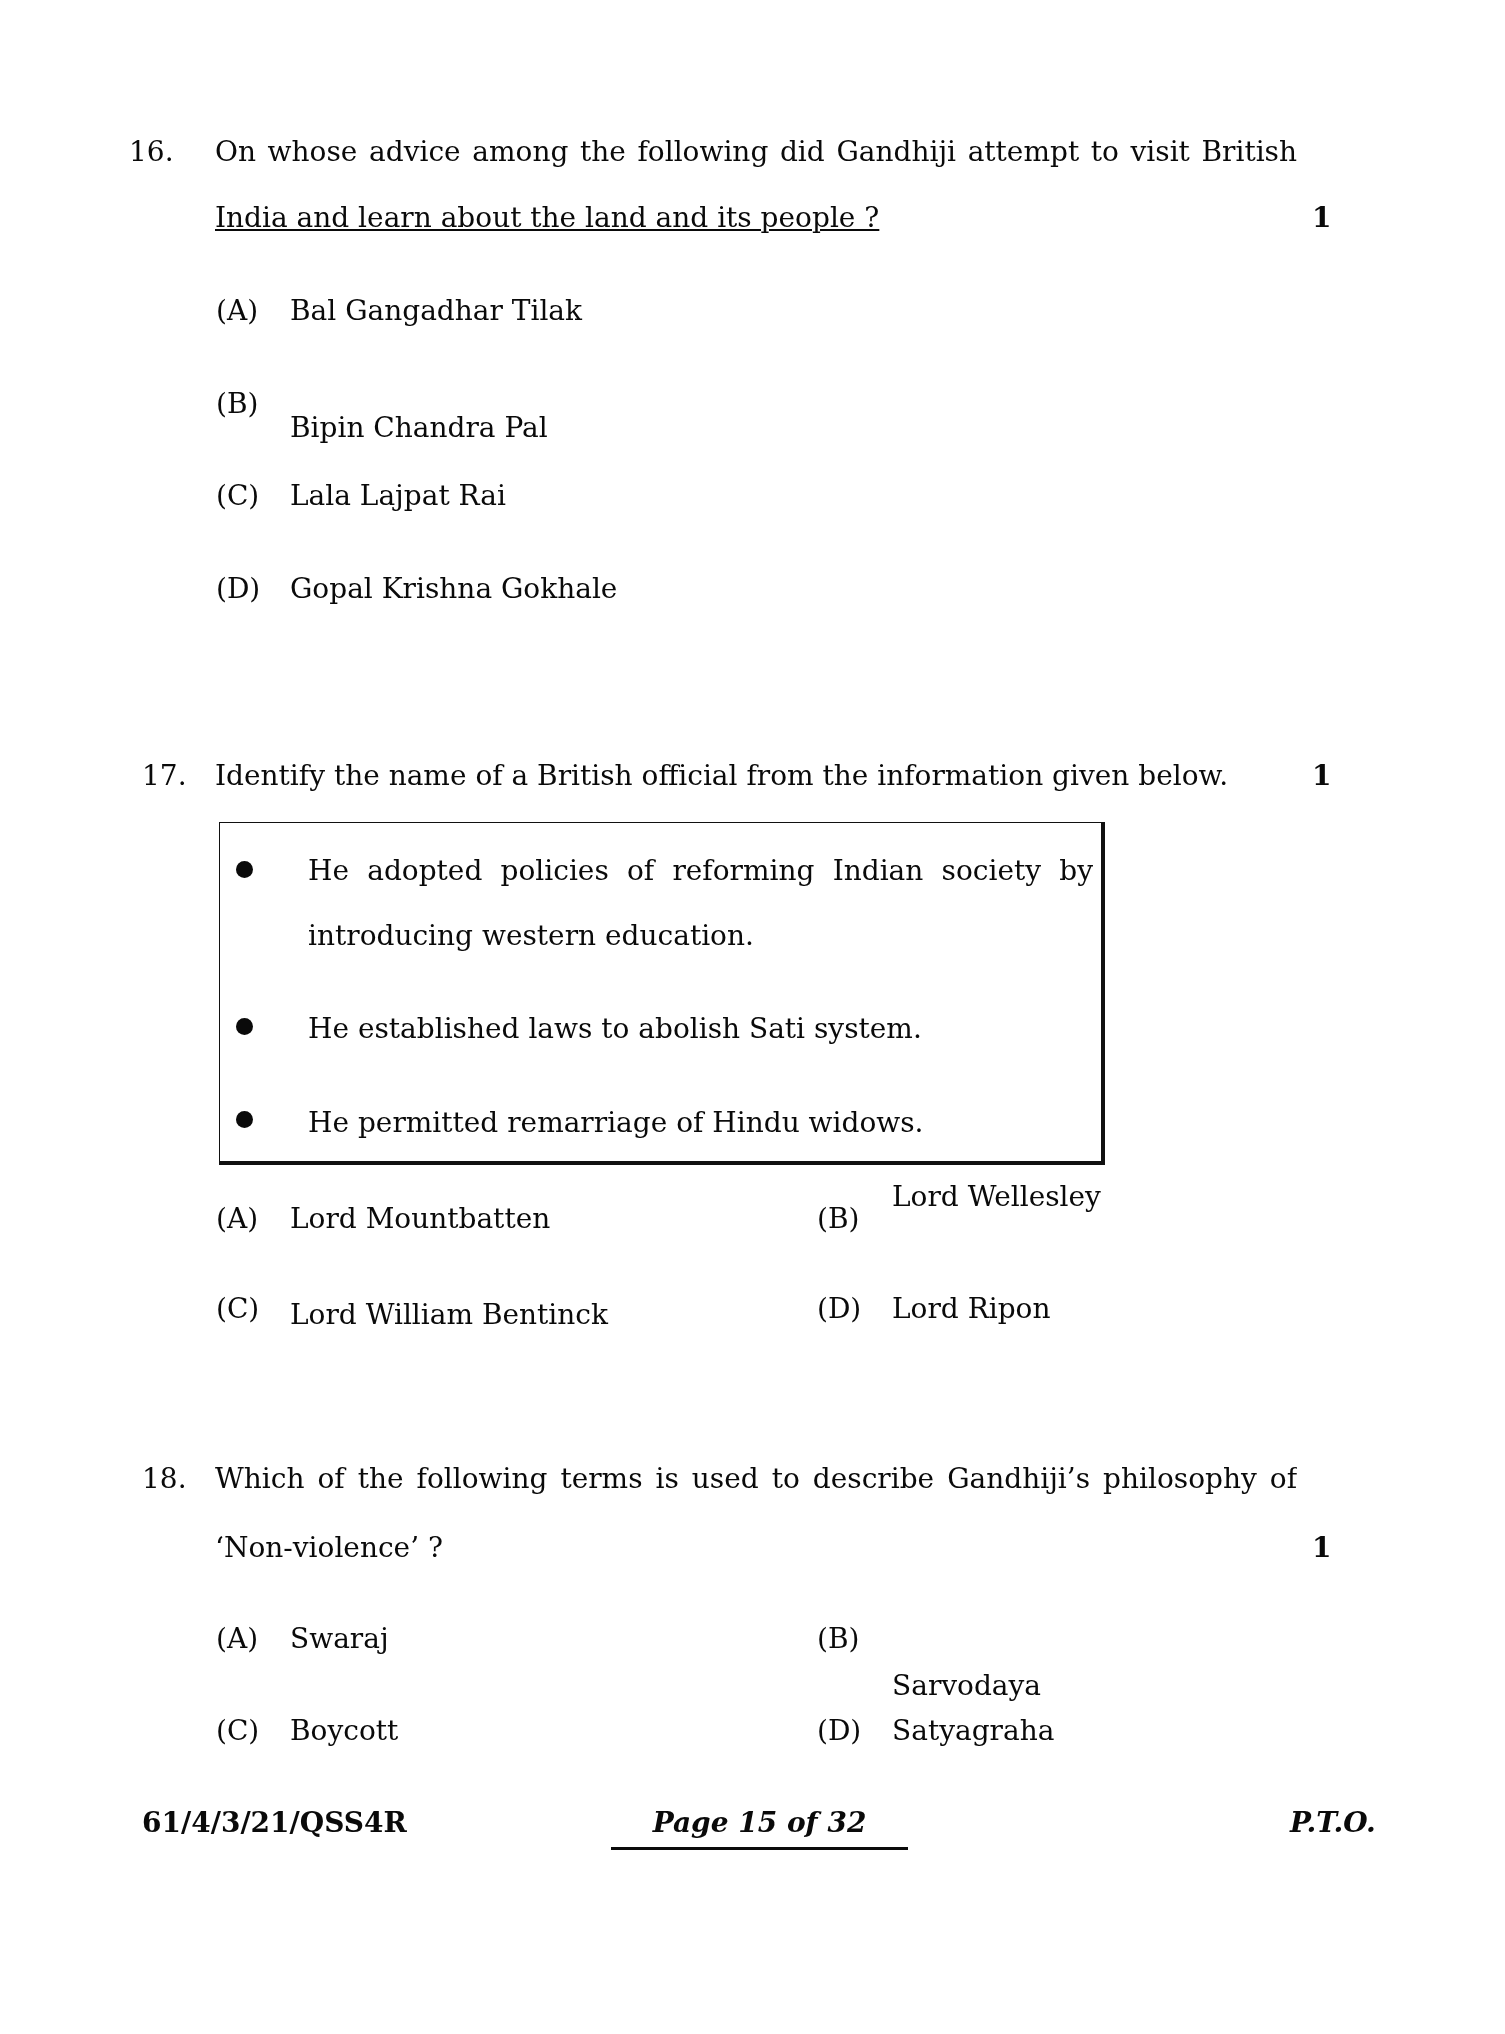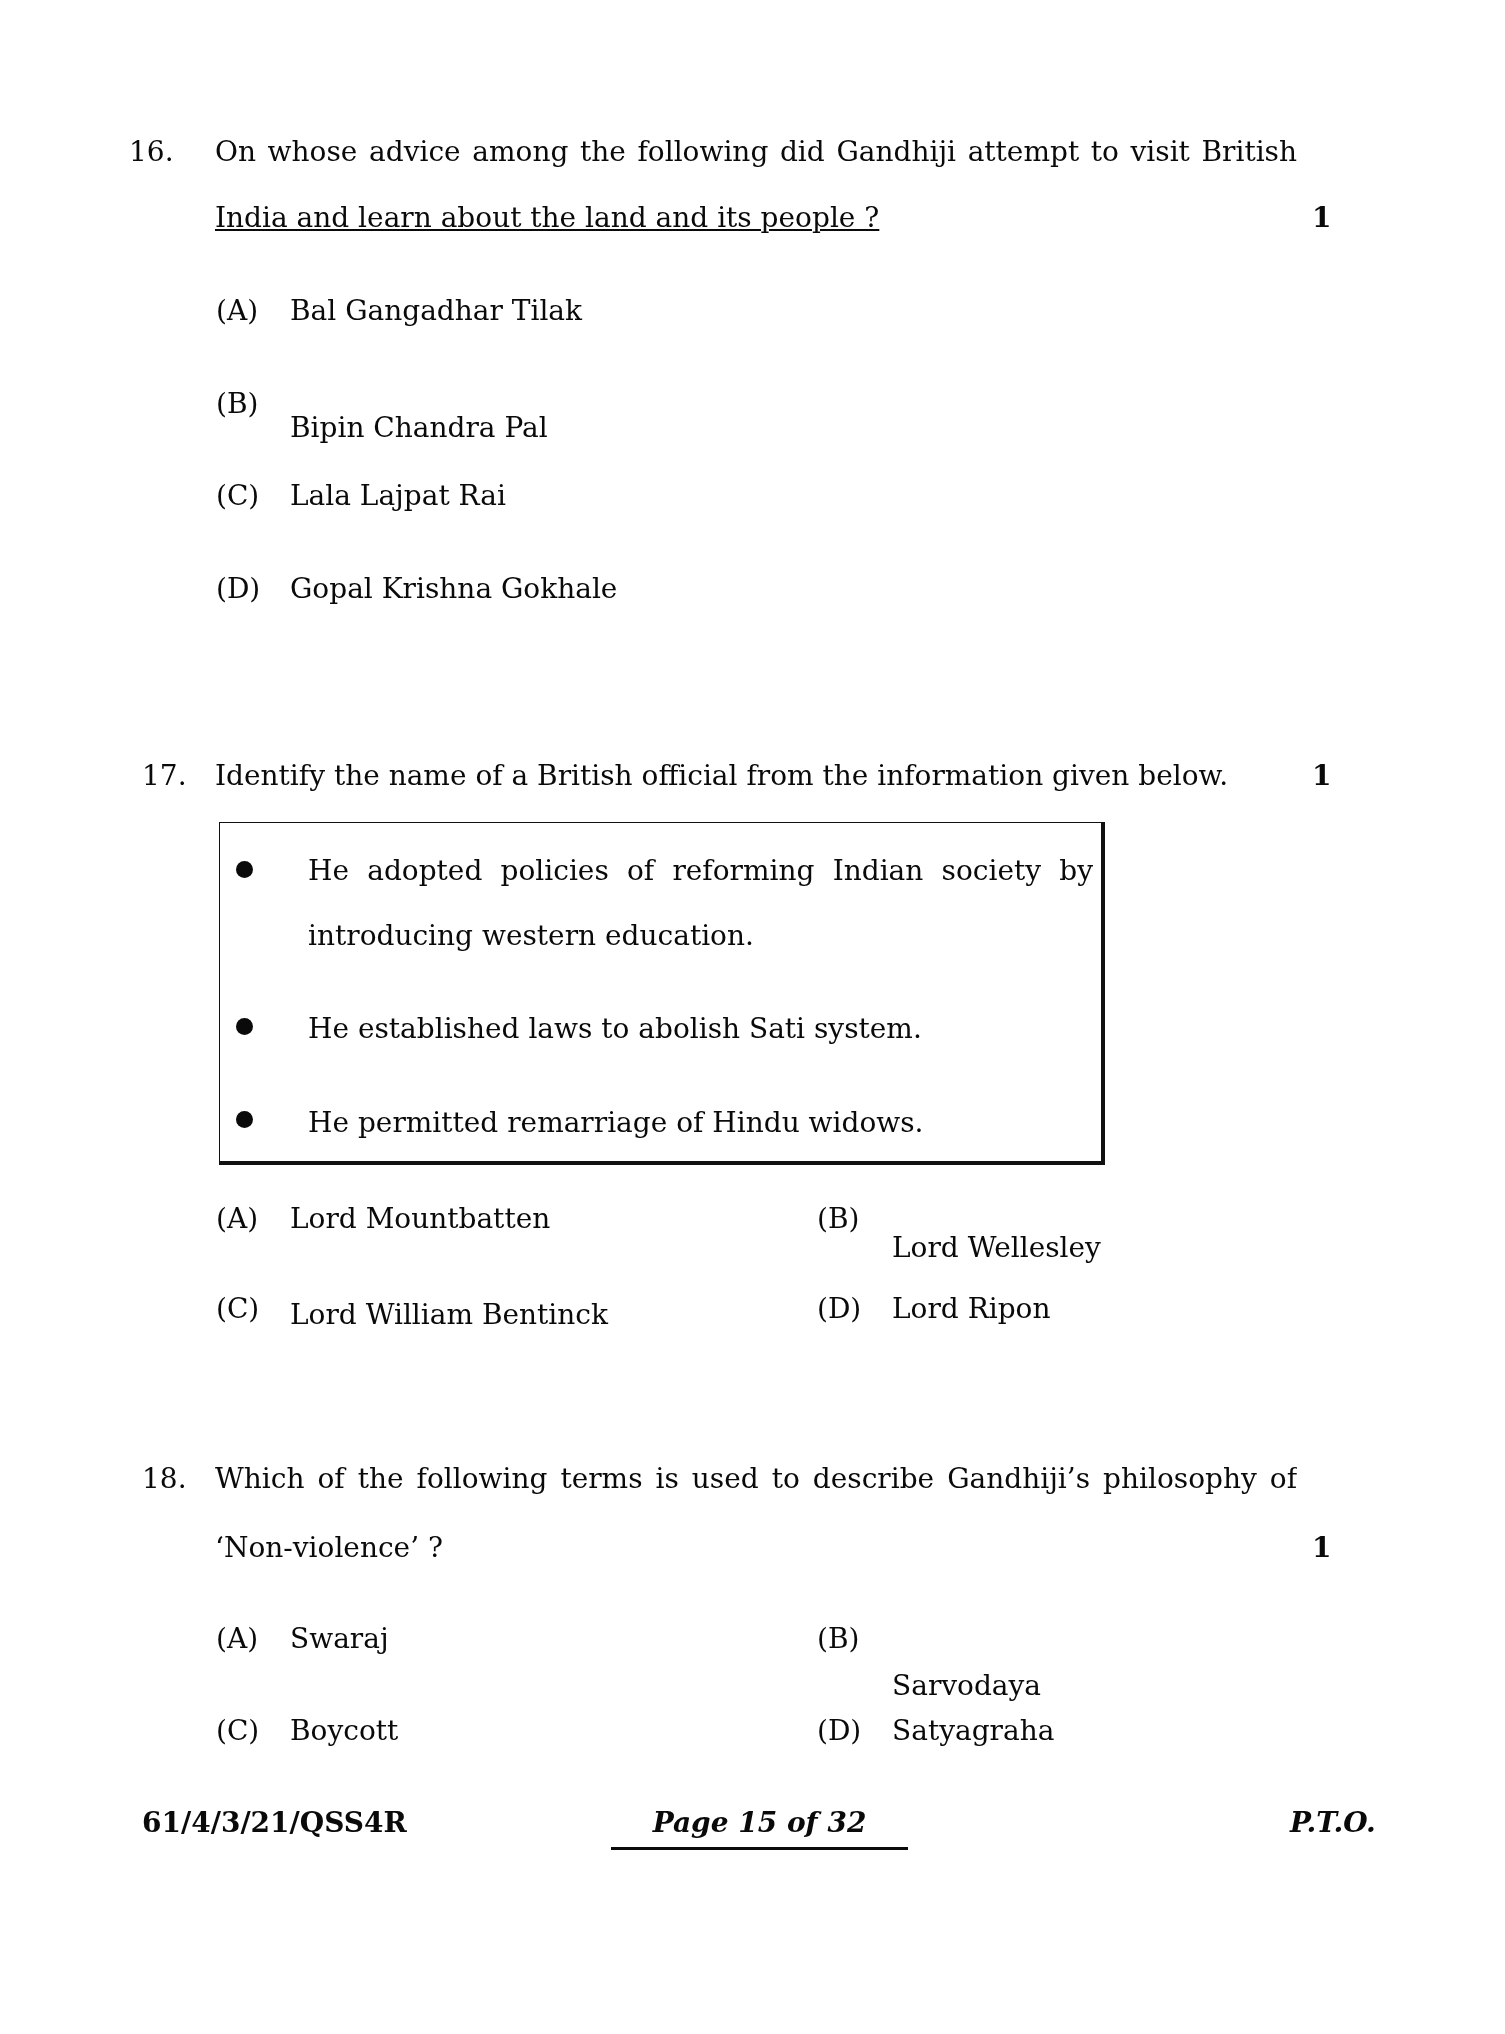--- a/index.html
+++ b/index.html
@@ -59,21 +59,21 @@
   <div class="ln" style="left:308px; top:1011px;">He established laws to abolish Sati system.</div>
   <div class="bullet" style="top:1111px;"></div>
   <div class="ln" style="left:308px; top:1105px;">He permitted remarriage of Hindu widows.</div>
 
   <div>
     <div class="opt-label" style="left:216px; top:1201px;">(A)</div>
     <div class="opt-text" style="left:290px; top:1201px;">Lord Mountbatten</div>
   </div>
   <div>
     <div class="opt-label" style="left:817px; top:1201px;">(B)</div>
-    <div class="opt-text" style="left:892px; top:1230px;">Lord Wellesley</div>
+    <div class="opt-text" style="left:892px; top:1179px;">Lord Wellesley</div>
   </div>
   <div>
     <div class="opt-label" style="left:216px; top:1291px;">(C)</div>
     <div class="opt-text" style="left:290px; top:1297px;">Lord William Bentinck</div>
   </div>
   <div>
     <div class="opt-label" style="left:817px; top:1291px;">(D)</div>
     <div class="opt-text" style="left:892px; top:1291px;">Lord Ripon</div>
   </div>
 </div>

